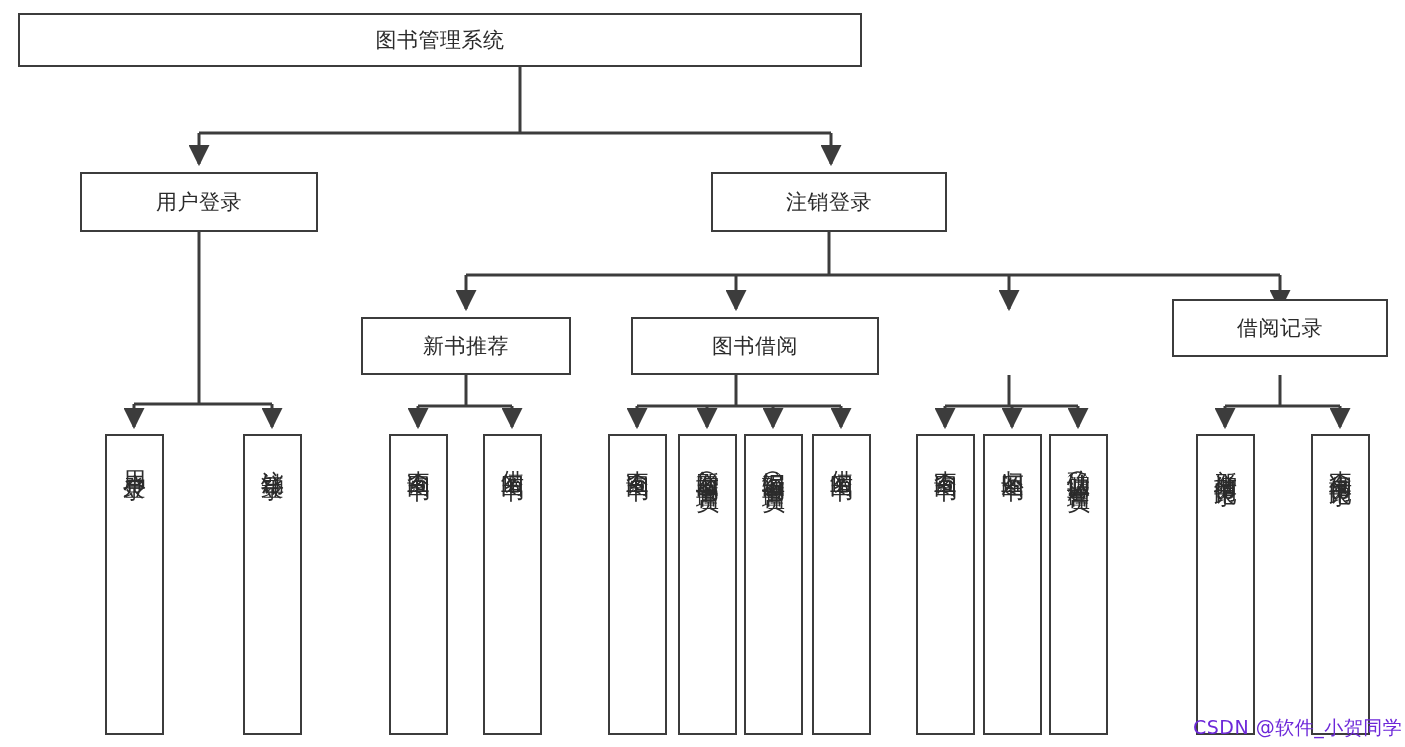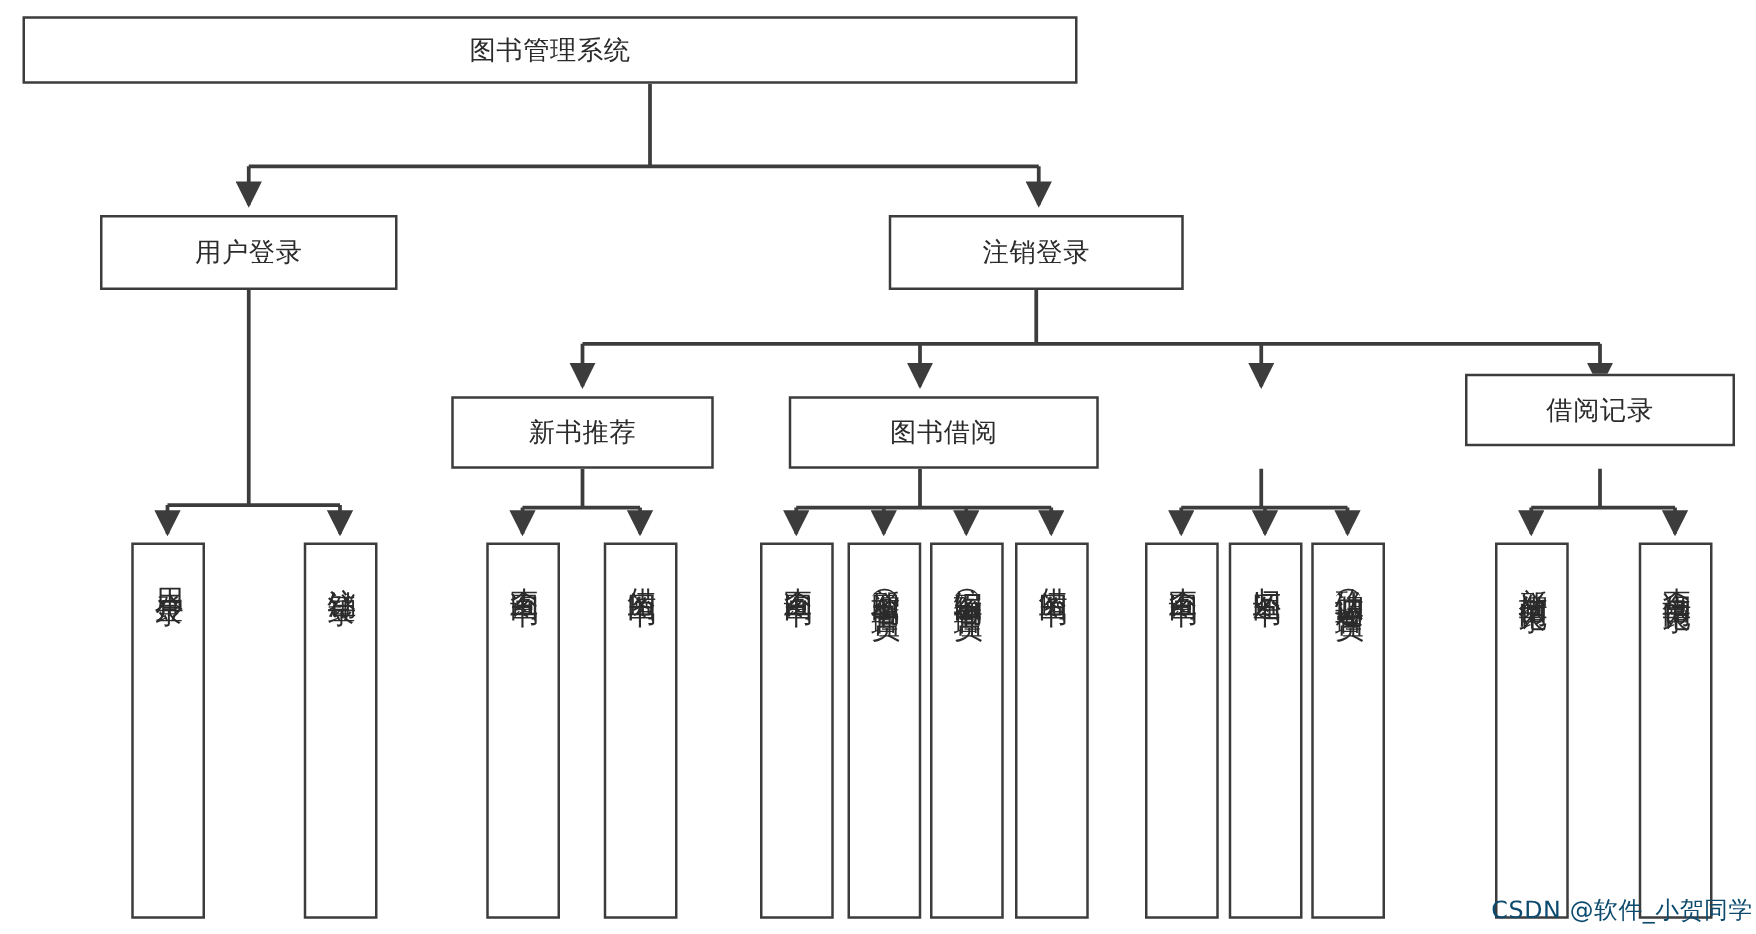--- a/index.html
+++ b/index.html
@@ -52,21 +52,21 @@
   }
   .node.vertical .node-label {
     writing-mode: vertical-rl;
     text-orientation: upright;
     font-size: 23px;
     letter-spacing: 3px;
     line-height: 1;
   }
   .watermark {
     position: absolute;
-    color: #0c4a6e;
+    color: #6d28d9;
     font-size: 19px;
     letter-spacing: 0.5px;
     white-space: nowrap;
     z-index: 5;
     font-family: "DejaVu Sans", "Liberation Sans", sans-serif;
   }
 </style>
 </head>
 <body>
 

